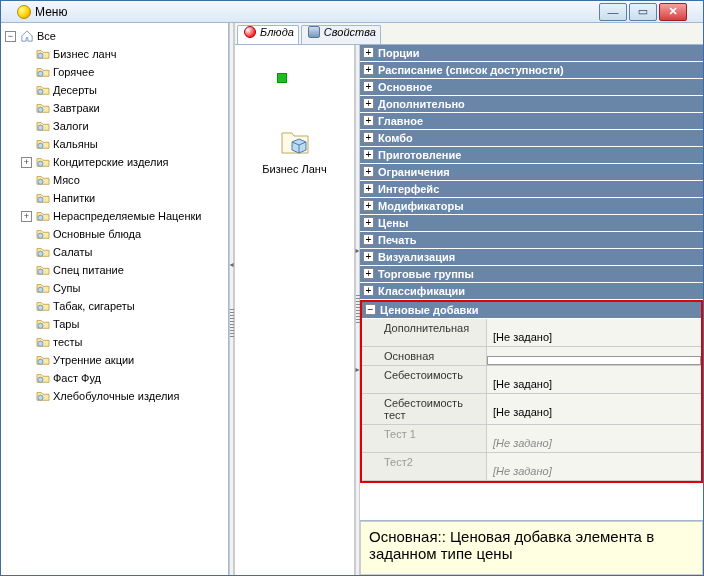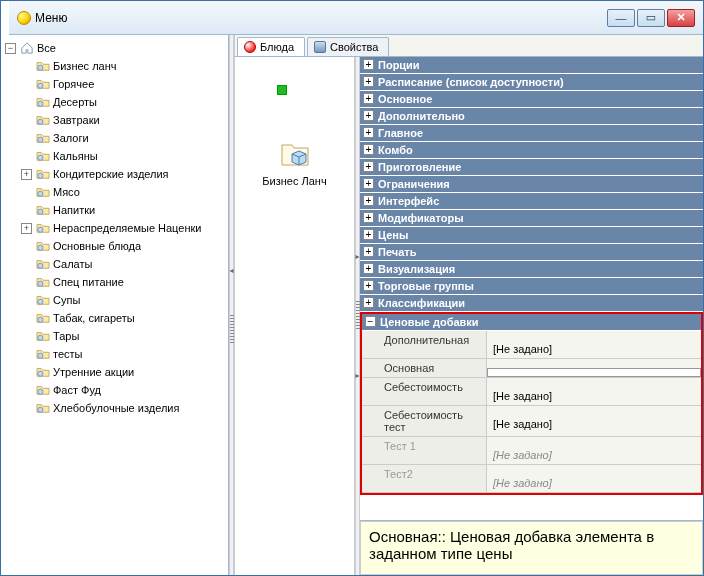--- a/index.html
+++ b/index.html
@@ -1,37 +1,37 @@
 <!DOCTYPE html>
 <html><head>
 <meta charset="utf-8">
 <style>
 * { box-sizing: border-box; margin: 0; padding: 0; }
 body { font-family: Tahoma, Arial, sans-serif; font-size: 11px; background: #fff; width: 704px; height: 576px; overflow: hidden; }
 .window { width: 704px; height: 576px; border: 1px solid #3b6ea5; background: #fff; display: flex; flex-direction: column; }
-.titlebar { height: 34px; background: linear-gradient(#f4f8fc, #dce9f5); border-bottom: 1px solid #a0b8d0; display: flex; align-items: center; padding: 0 8px; margin-left: 8px; }
+.titlebar { height: 22px; background: linear-gradient(#f4f8fc, #dce9f5); border-bottom: 1px solid #a0b8d0; display: flex; align-items: center; padding: 0 16px; }
 .title-icon { width: 14px; height: 14px; background: radial-gradient(circle at 30% 30%, #ff8, #fc0 60%, #c80); border-radius: 50%; margin-right: 4px; border: 1px solid #b80; }
 .title-text { font-size: 12px; color: #000; flex: 1; }
 .winbtns { display: flex; gap: 2px; }
 .winbtn { width: 28px; height: 18px; border: 1px solid #5a7fa8; border-radius: 2px; display: flex; align-items: center; justify-content: center; font-family: Arial; font-size: 11px; cursor: pointer; }
 .winbtn.min, .winbtn.max { background: linear-gradient(#e8f1fa, #c9deee); color: #2a4d6e; }
 .winbtn.close { background: linear-gradient(#f5a0a0, #d84040); color: #fff; font-weight: bold; border-color: #a02020; }
 .body { flex: 1; display: flex; overflow: hidden; }
 .treepanel { width: 228px; border-right: 1px solid #a0b8d0; background: #fff; overflow: auto; padding: 4px 2px; }
 .tree ul { list-style: none; padding-left: 16px; }
 .tree > ul { padding-left: 2px; }
 .tree li { line-height: 16px; white-space: nowrap; position: relative; }
 .tree-row { display: flex; align-items: center; cursor: pointer; padding: 1px 0; }
 .exp { width: 11px; height: 11px; border: 1px solid #888; background: #fff; display: inline-flex; align-items: center; justify-content: center; font-size: 9px; line-height: 1; margin-right: 3px; color: #444; cursor: pointer; }
 .exp-space { width: 14px; display: inline-block; }
 .ticon { width: 16px; height: 14px; margin-right: 2px; display: inline-flex; align-items: center; justify-content: center; }
 .ticon svg { width: 14px; height: 12px; }
 .rightpanel { flex: 1; display: flex; flex-direction: column; border-left: 1px solid #ccc; }
 .tabs { height: 22px; background: #f5f5f0; border-bottom: 1px solid #a0b8d0; display: flex; padding-left: 2px; }
-.tab { display: flex; align-items: center; padding: 0 10px 0 6px; border: 1px solid #a0b8d0; border-bottom: none; background: #fff; margin-right: 2px; margin-top: 2px; cursor: pointer; border-radius: 2px 2px 0 0; }
+.tab { display: flex; align-items: flex-start; padding: 0 4px 0 6px; border: 1px solid #a0b8d0; border-bottom: none; background: #fff; margin-right: 2px; margin-top: 2px; cursor: pointer; border-radius: 2px 2px 0 0; font-style: italic; }
 .tab.inactive { background: #eef2f6; }
 .tab-icon { width: 12px; height: 12px; margin-right: 4px; border-radius: 2px; }
 .tab-icon.red { background: radial-gradient(circle at 30% 30%, #fff, #f44 60%, #c00); border: 1px solid #a00; border-radius: 50%; }
 .tab-icon.blue { background: linear-gradient(#cde, #79b); border: 1px solid #579; }
 .content { flex: 1; display: flex; overflow: hidden; }
 .iconpanel { width: 120px; border-right: 1px solid #ccc; padding: 10px; position: relative; }
 .iconitem { text-align: center; cursor: pointer; margin-top: 70px; }
 .itemicon { width: 32px; height: 32px; margin: 0 auto 6px; display: block; }
 .small-green { position: absolute; left: 42px; top: 28px; width: 10px; height: 10px; background: #2b2; border: 1px solid #090; }
 .proppanel { flex: 1; display: flex; flex-direction: column; overflow: hidden; }

